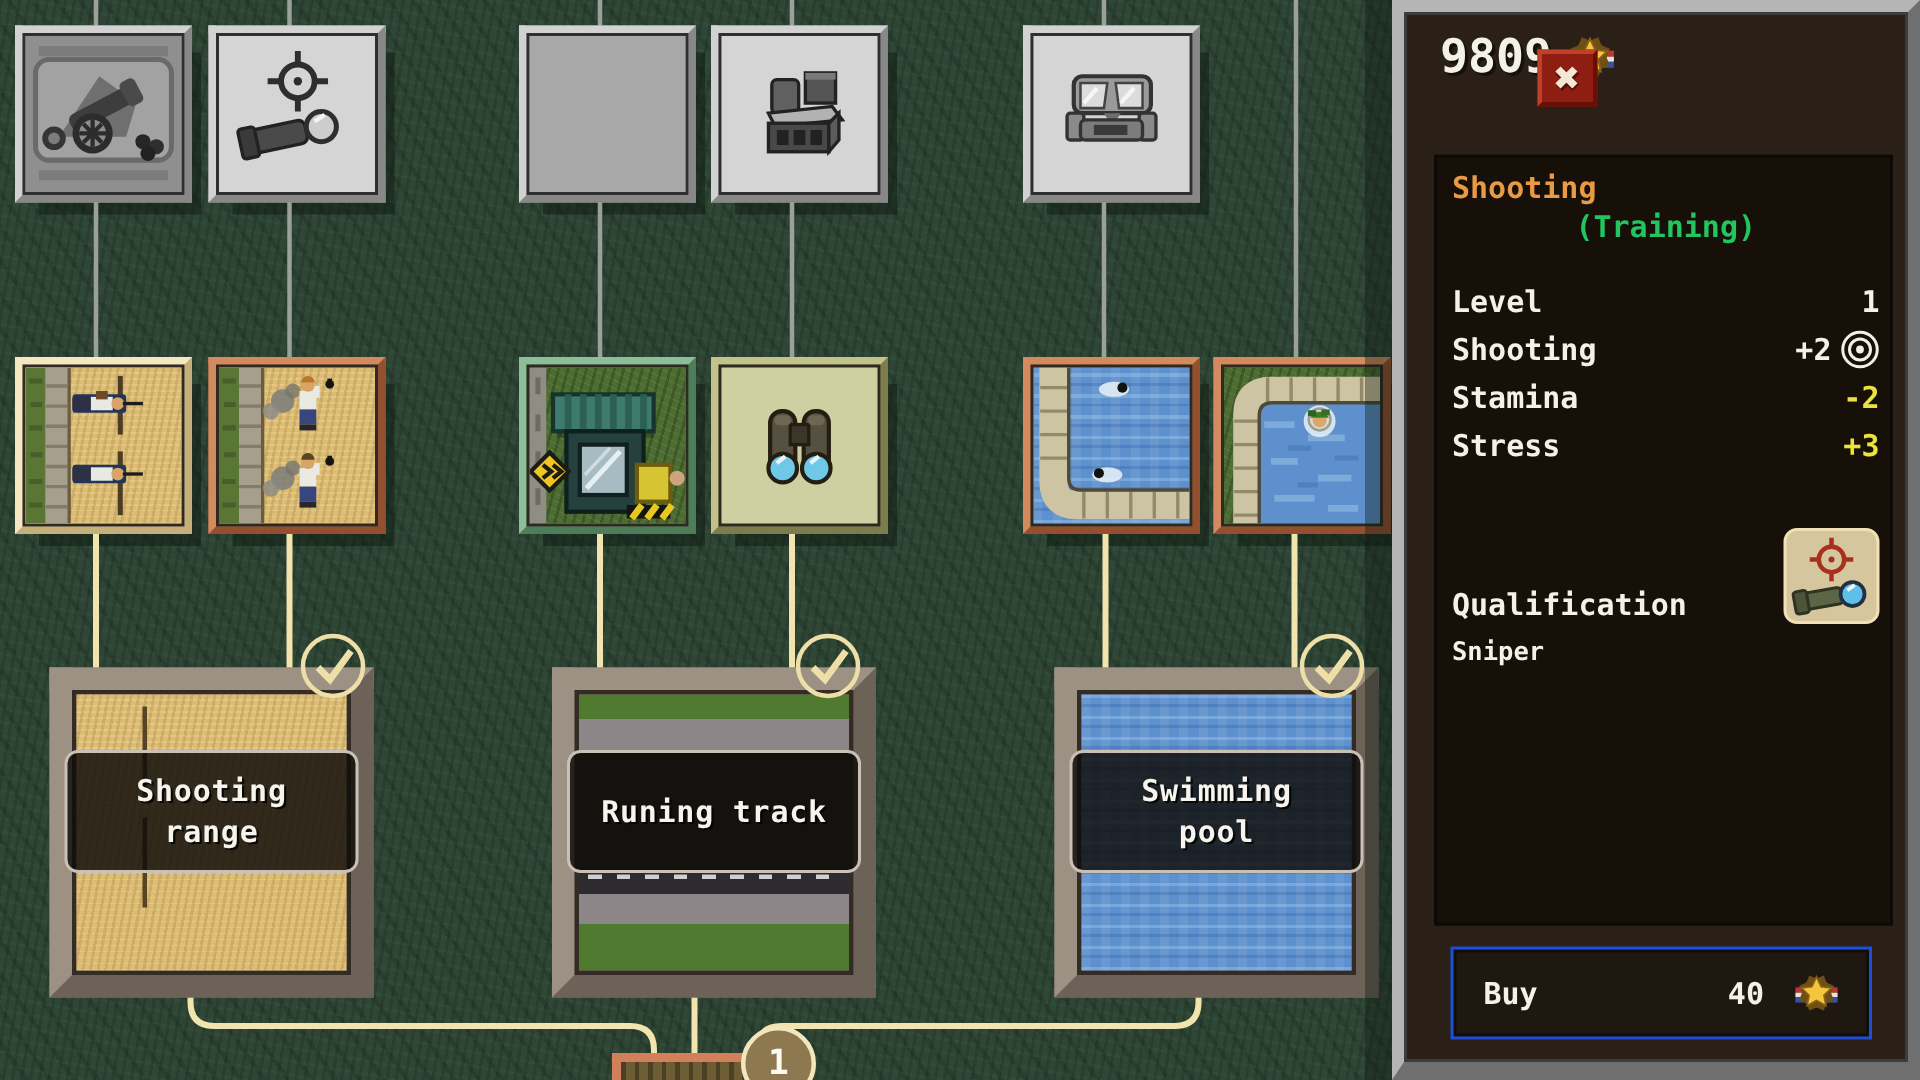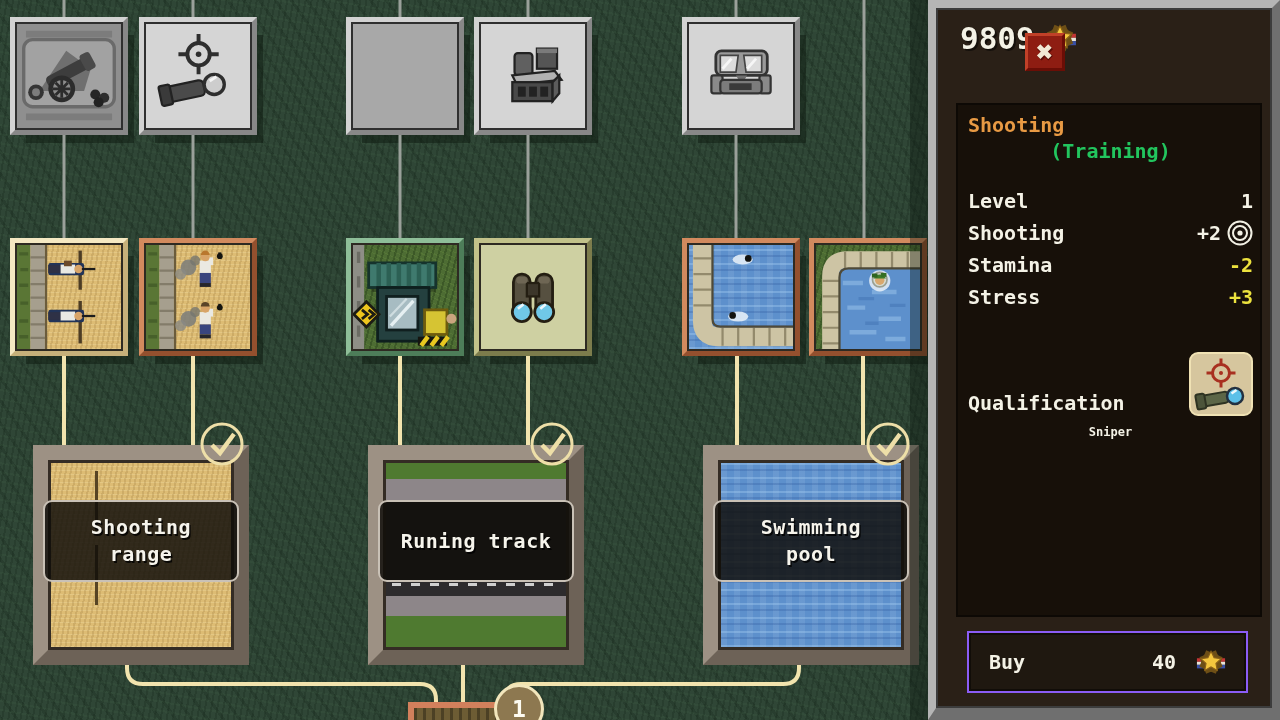--- a/index.html
+++ b/index.html
@@ -81,23 +81,23 @@
   .stats{margin-top:21px;}
   .srow{display:flex;align-items:center;justify-content:space-between;height:32px;}
   .slabel{color:#f4f2e6;font-size:20px;}
   .sval{display:flex;align-items:center;gap:6px;color:#f4f2e6;font-size:20px;}
   .yellow{color:#ece23e;}
   .ticon{width:26px;height:26px;display:inline-block;}
   .qualrow{margin-top:49px;display:flex;justify-content:space-between;align-items:flex-end;}
   .qualrow .slabel{line-height:26px;}
   .qicon{width:64px;height:64px;margin-top:-10px;display:inline-block;
     background:#d6c69e;border:2px solid #f0e2b4;border-radius:9px;box-sizing:border-box;}
-  .qname{color:#f4f2e6;font-size:12px;text-align:center;margin-top:9px;}
+  .qname{color:#f4f2e6;font-size:17px;text-align:left;margin-top:9px;}
   .buyb{position:absolute;left:31px;top:623px;width:281px;height:62px;cursor:pointer;
-    background:#1f1810;border:2px solid #8b5cf6;box-shadow:inset 0 0 0 2px rgba(0,0,0,.45);
+    background:#1f1810;border:2px solid #1d4ed8;box-shadow:inset 0 0 0 2px rgba(0,0,0,.45);
     display:flex;align-items:center;justify-content:space-between;padding:12px 20px;box-sizing:border-box;
     color:#f4f2e6;font-size:20px;font-weight:bold;font-family:"DejaVu Sans Mono",monospace;}
   .pricewrap{display:flex;align-items:center;gap:20px;}
 </style>
 </head>
 <body>
 
 <div class="stage">
 
   <div class="shad" style="left:26px;top:35px;width:108px;height:108px"></div>

